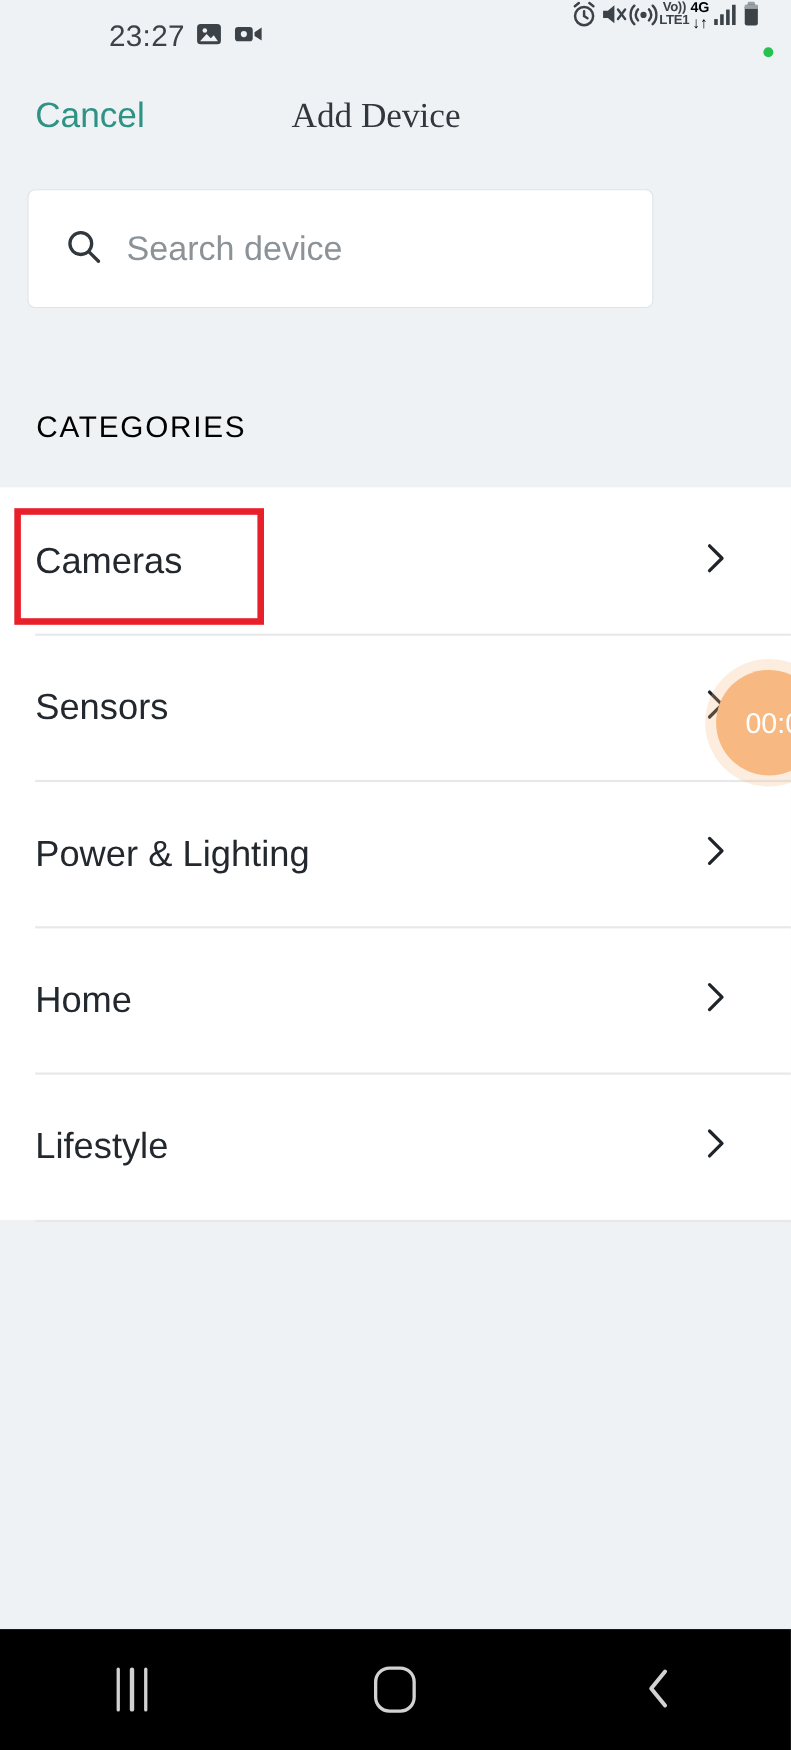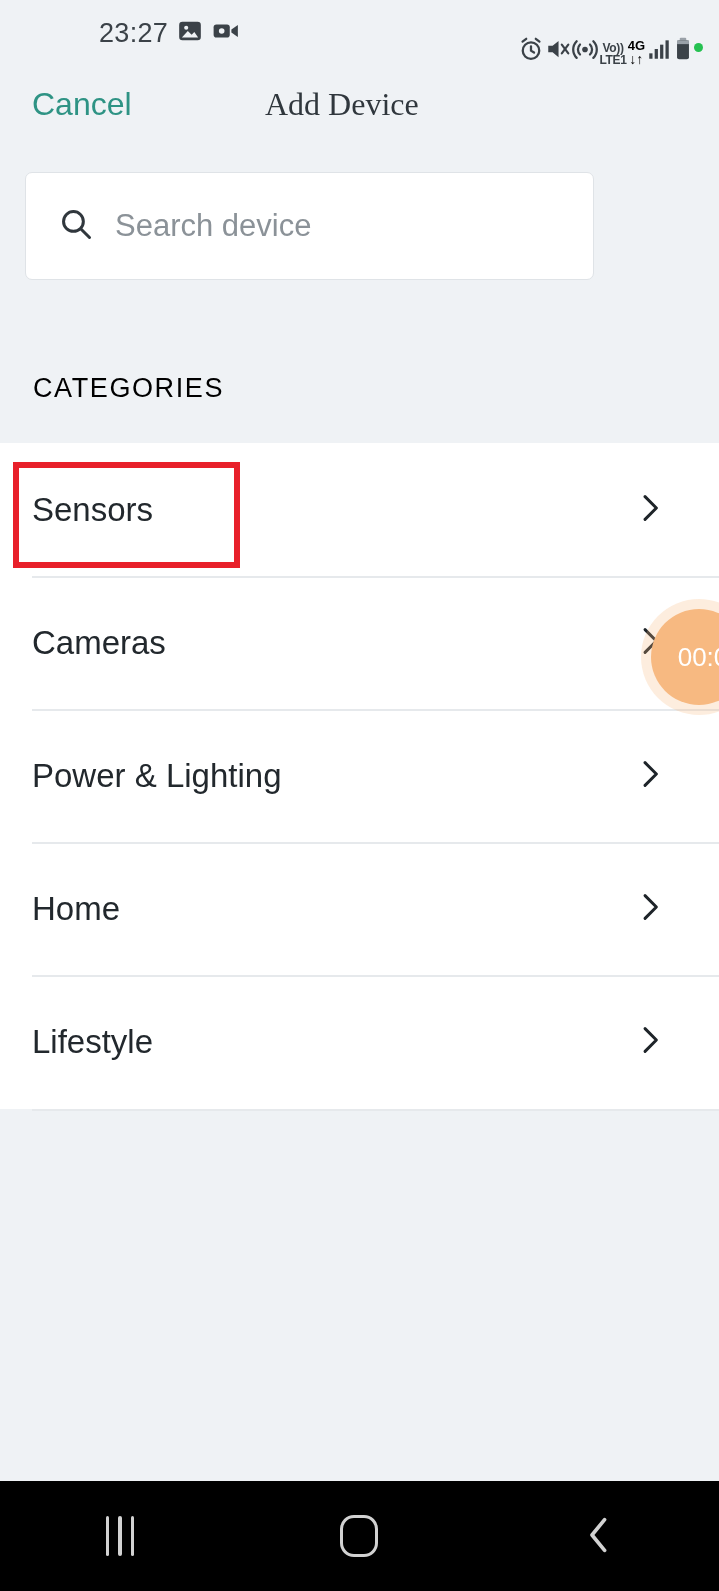--- a/index.html
+++ b/index.html
@@ -26,21 +26,21 @@
     display:flex; align-items:flex-start; gap:9px;
     margin-left:99px;
   }
   .sb-clock {
     font-size:27px; color:#3b4248; letter-spacing:0.3px;
     font-family:"Liberation Sans", sans-serif;
   }
   .sb-icon { display:block; }
   .sb-right {
     position:absolute; right:16px; top:0; height:66px;
-    display:flex; align-items:flex-end; gap:1px;
+    display:flex; align-items:flex-start; gap:1px;
   }
   .volte {
     display:flex; flex-direction:column; align-items:center;
     line-height:1; color:#3b4248;
   }
   .volte span { font-size:12px; font-weight:bold; letter-spacing:-0.3px; }
   .netblock {
     display:flex; flex-direction:column; align-items:center;
     line-height:1; color:#000000;
   }
@@ -265,30 +265,30 @@
         </svg>
     </span>
     <input class="search-input" type="text" placeholder="Search device" style="">
   </div>
 
   <div class="cat-label">CATEGORIES</div>
 
   <div class="list-card">
 
     <div class="list-row">
+      <span class="row-label">Cameras</span>
+      <span class="row-chevron">
+        <svg width="34" height="34" viewBox="0 0 24 24">
+            <path d="M8.5 4 L16.5 12 L8.5 20" fill="none" stroke="#1e2429" stroke-width="2.1" stroke-linecap="round" stroke-linejoin="round"></path>
+          </svg>
+      </span>
+    </div>
+
+    <div class="list-row">
       <span class="row-label">Sensors</span>
-      <span class="row-chevron">
-        <svg width="34" height="34" viewBox="0 0 24 24">
-            <path d="M8.5 4 L16.5 12 L8.5 20" fill="none" stroke="#1e2429" stroke-width="2.1" stroke-linecap="round" stroke-linejoin="round"></path>
-          </svg>
-      </span>
-    </div>
-
-    <div class="list-row">
-      <span class="row-label">Cameras</span>
       <span class="row-chevron">
         <svg width="34" height="34" viewBox="0 0 24 24">
             <path d="M8.5 4 L16.5 12 L8.5 20" fill="none" stroke="#1e2429" stroke-width="2.1" stroke-linecap="round" stroke-linejoin="round"></path>
           </svg>
       </span>
     </div>
 
     <div class="list-row">
       <span class="row-label">Power &amp; Lighting</span>
       <span class="row-chevron">

